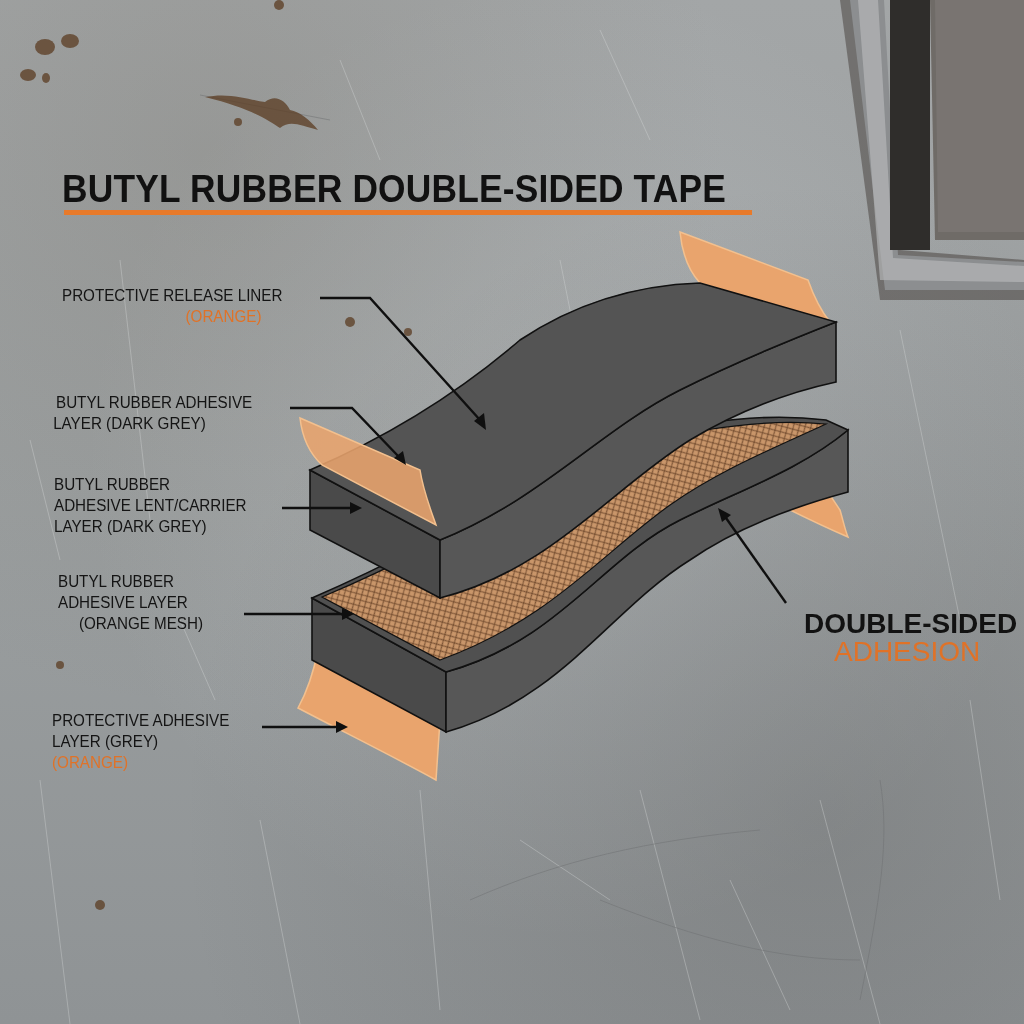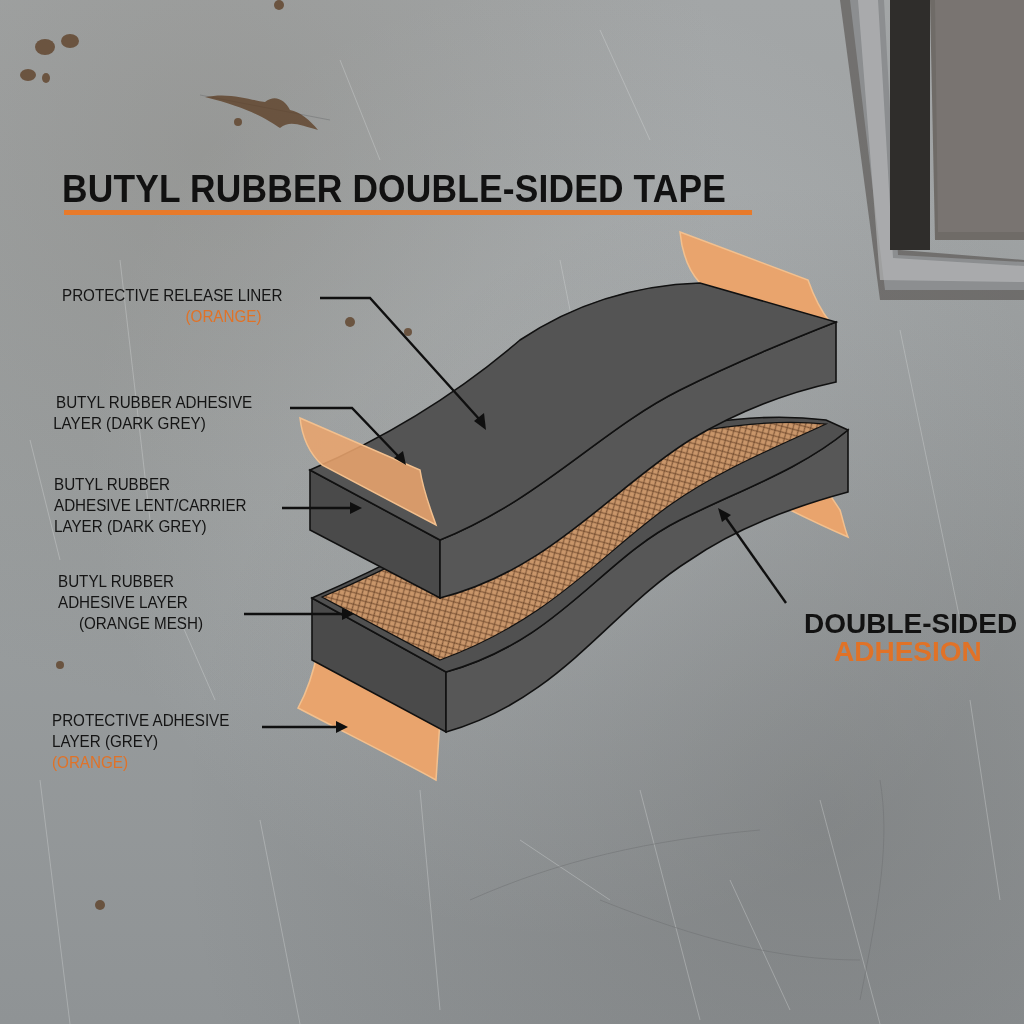--- a/index.html
+++ b/index.html
@@ -31,21 +31,21 @@
     .label {
       position: absolute; font-size: 16px; line-height: 21px; color: #141414;
       font-weight: 400; white-space: nowrap;
       transform: scaleX(0.95); transform-origin: left top;
     }
     .orange { color: #e07227; }
     .side-label {
       position: absolute; font-size: 28px; line-height: 28px; white-space: nowrap;
       font-weight: 700; color: #121212;
     }
-    .side-label .sub { display: block; font-weight: 700; color: #e07227; padding-left: 30px; }
+    .side-label .sub { display: block; font-weight: 400; color: #e07227; padding-left: 30px; }
   </style>
 </head>
 <body>
 
 <div class="bg"></div>
 
 <svg class="layer" width="1024" height="1024">
   <g stroke="#d8dadb" stroke-width="0.8" opacity="0.45" fill="none">
     <path d="M40 780 L70 1024"></path>
       <path d="M120 260 L150 520"></path>

